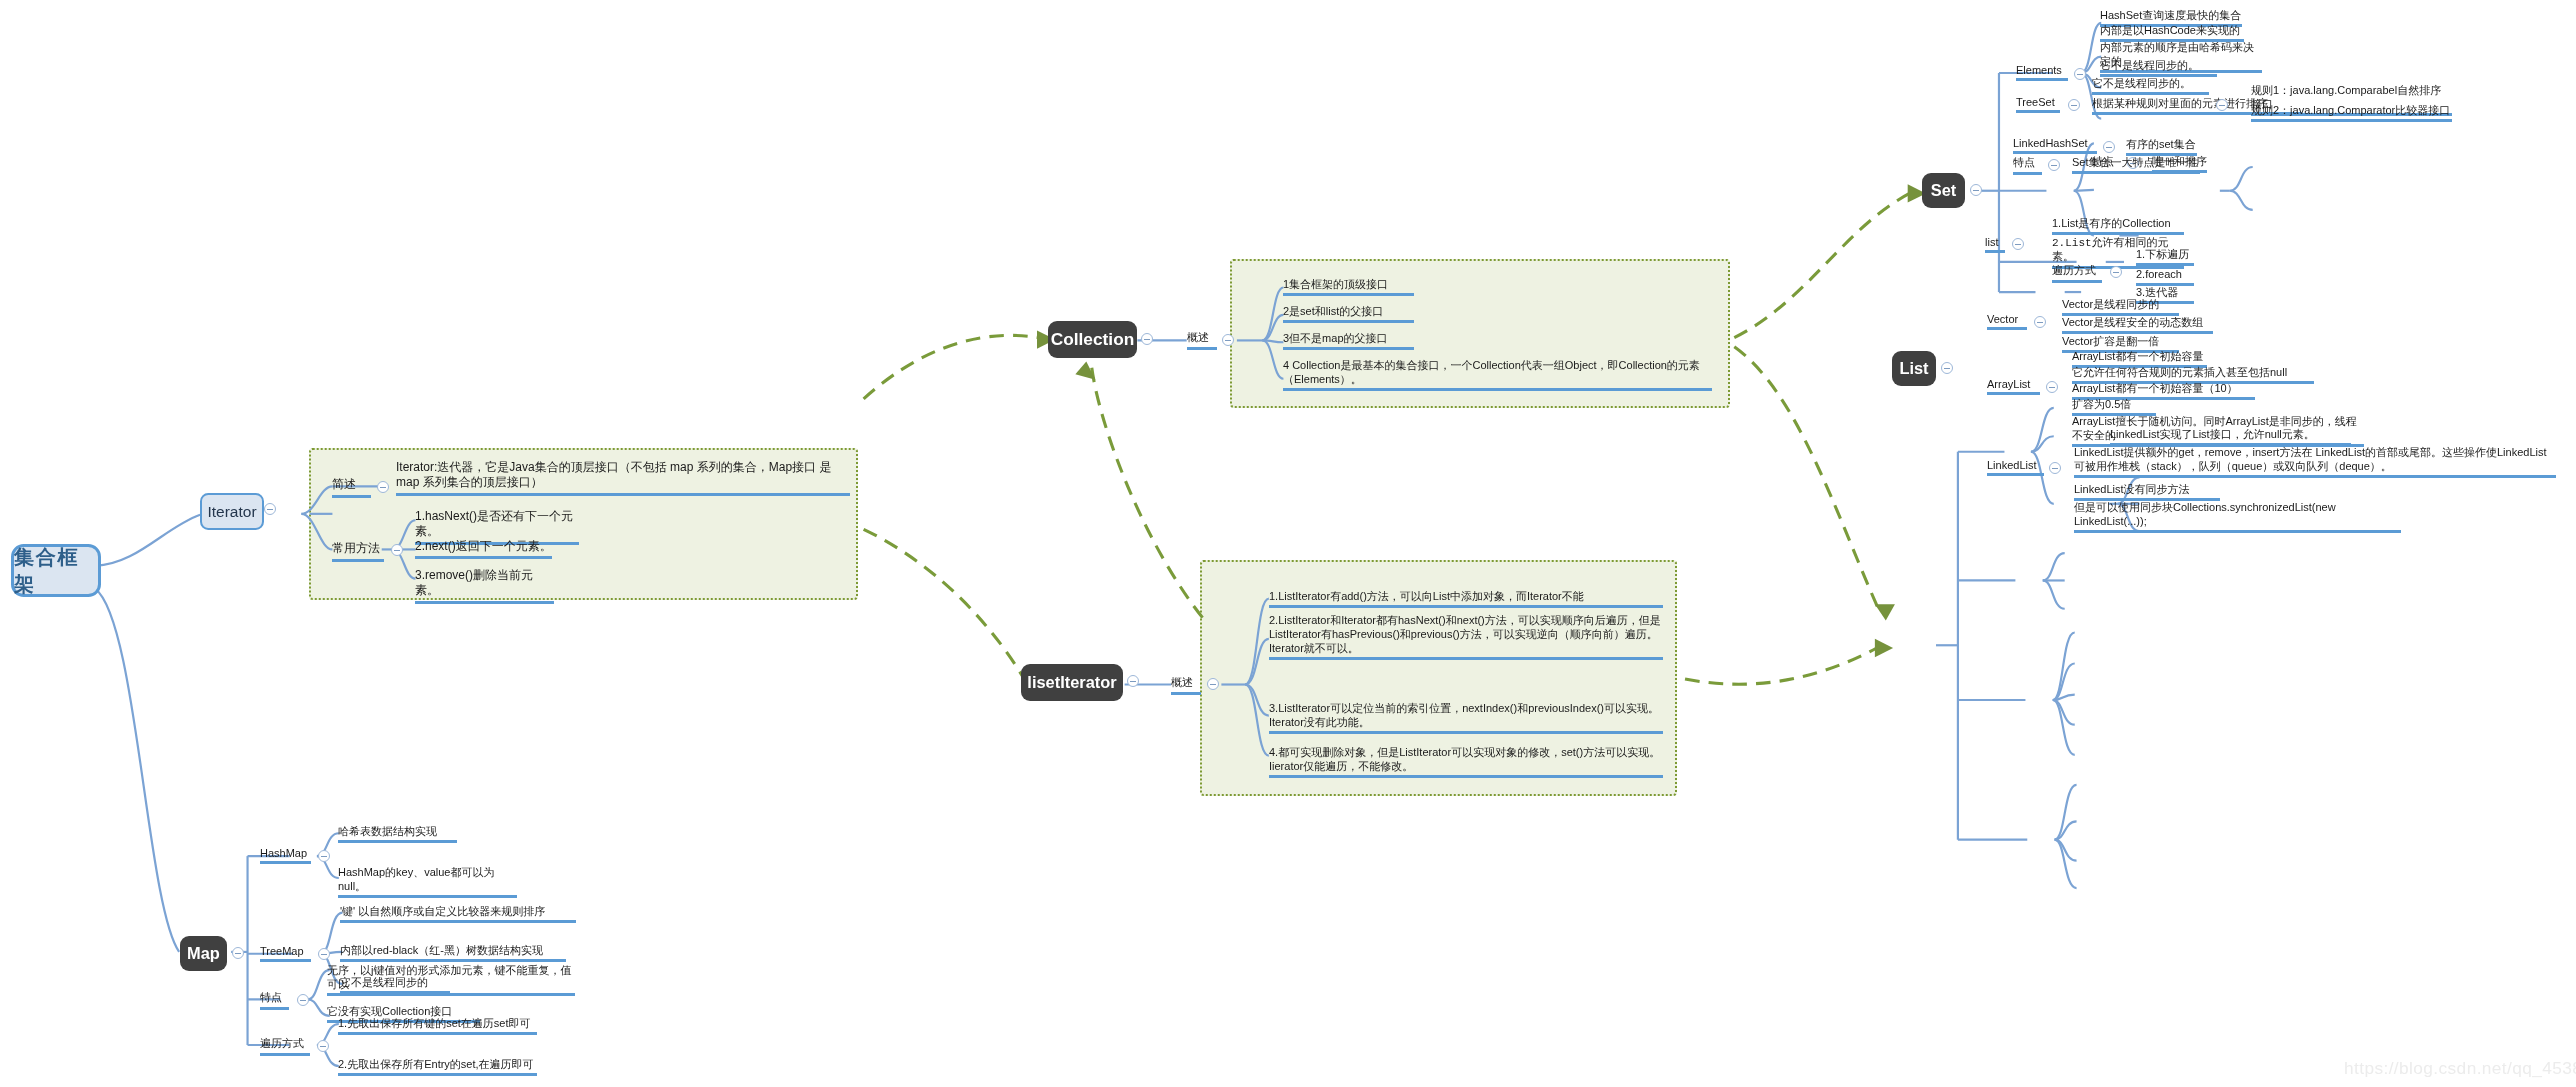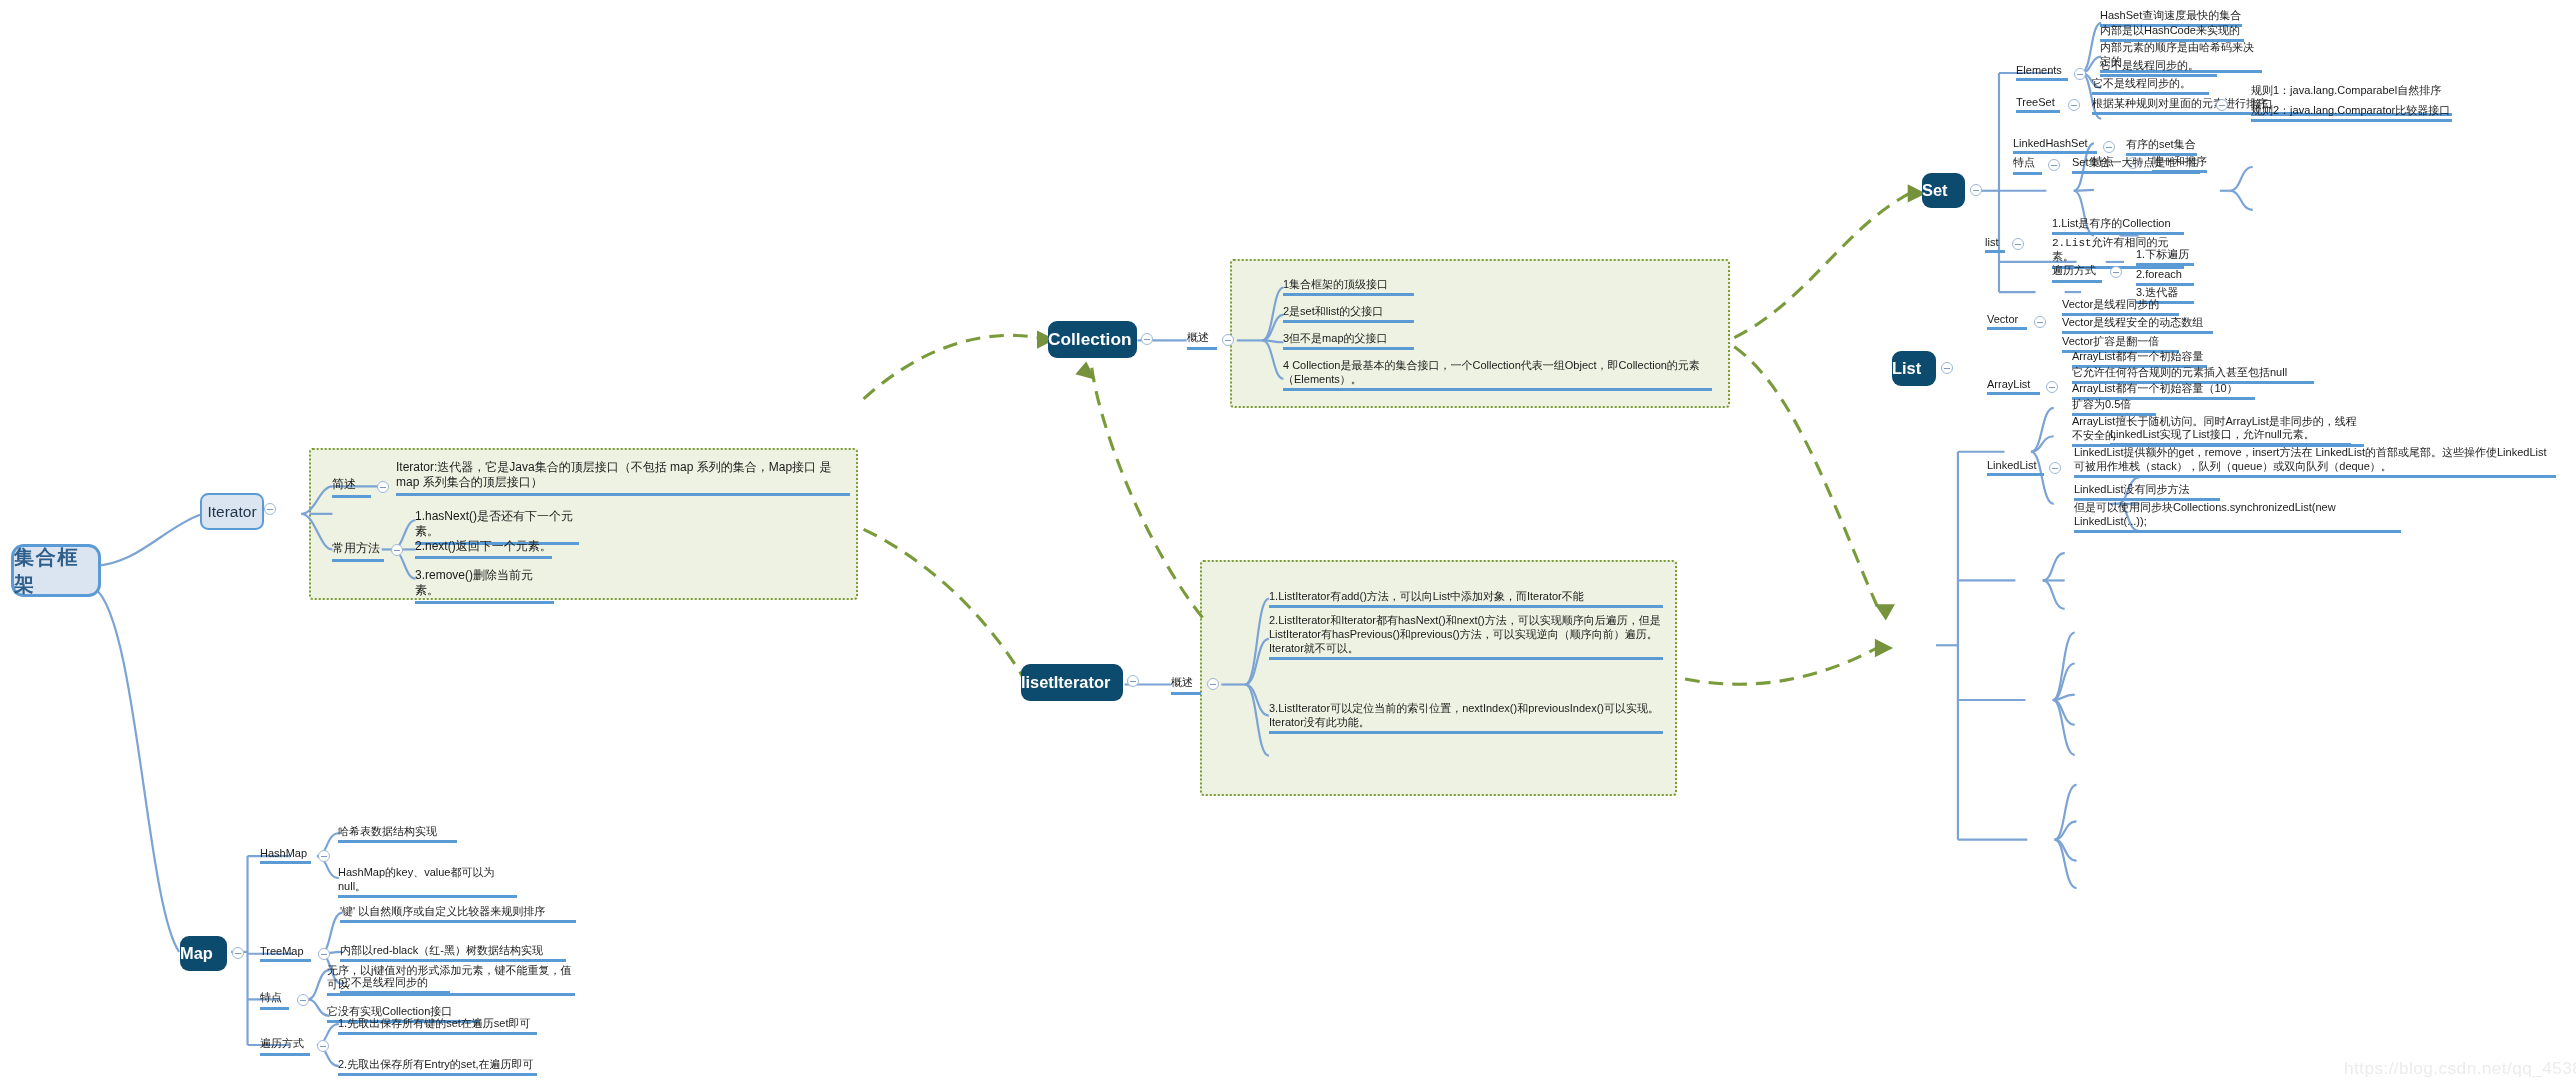--- a/index.html
+++ b/index.html
@@ -44,24 +44,25 @@
     background: #dbe5f1;
     border: 2.7px solid #5b9bd5;
     border-radius: 8.2px;
     display: flex;
     align-items: center;
     justify-content: center;
     color: #24364d;
   }
   .main-node {
     position: absolute;
-    background: #0c4a6e;
+    background: #404040;
     border-radius: 9px;
     display: flex;
     align-items: center;
+    justify-content: center;
     font-weight: bold;
     color: #ffffff;
   }
 
   
   .leaf {
     position: absolute;
     color: #1a1a1a;
     line-height: 1.28;
     white-space: pre-wrap;
@@ -291,20 +292,21 @@
   <div class="main-node" style="left:1021px; top:664px; width:102px; height:37px; font-size:16.4px;">
     <span>lisetIterator</span>
   </div>
   <div class="toggle" style="left:1127px; top:675px;"></div>
   <div class="branch-label ul" style="left:1171px; top:675px; width:30px; font-size:11px;">概述</div>
   <div class="toggle" style="left:1207px; top:678px;"></div>
 
   <div class="leaf ul" style="left:1269px; top:589px; width:394px; font-size:11px;">1.ListIterator有add()方法，可以向List中添加对象，而Iterator不能</div>
   <div class="leaf ul" style="left:1269px; top:613px; width:394px; font-size:11px;">2.ListIterator和Iterator都有hasNext()和next()方法，可以实现顺序向后遍历，但是ListIterator有hasPrevious()和previous()方法，可以实现逆向（顺序向前）遍历。Iterator就不可以。</div>
   <div class="leaf ul" style="left:1269px; top:701px; width:394px; font-size:11px;">3.ListIterator可以定位当前的索引位置，nextIndex()和previousIndex()可以实现。Iterator没有此功能。</div>
+  <div class="leaf ul" style="left:1269px; top:745px; width:394px; font-size:11px;">4.都可实现删除对象，但是ListIterator可以实现对象的修改，set()方法可以实现。Iierator仅能遍历，不能修改。</div>
 
   <div class="main-node" style="left:1922px; top:173px; width:43px; height:35px; font-size:16.4px;">
     <span>Set</span>
   </div>
   <div class="toggle" style="left:1970px; top:184px;"></div>
 
   <div class="branch-label ul" style="left:2016px; top:64px; width:52px; font-size:11px;">Elements</div>
   <div class="toggle" style="left:2074px; top:68px;"></div>
   <div class="leaf ul" style="left:2100px; top:8.2px; width:142px; font-size:11px;">HashSet查询速度最快的集合</div>
   <div class="leaf ul" style="left:2100px; top:23px; width:144px; font-size:11px;">内部是以HashCode来实现的</div>

